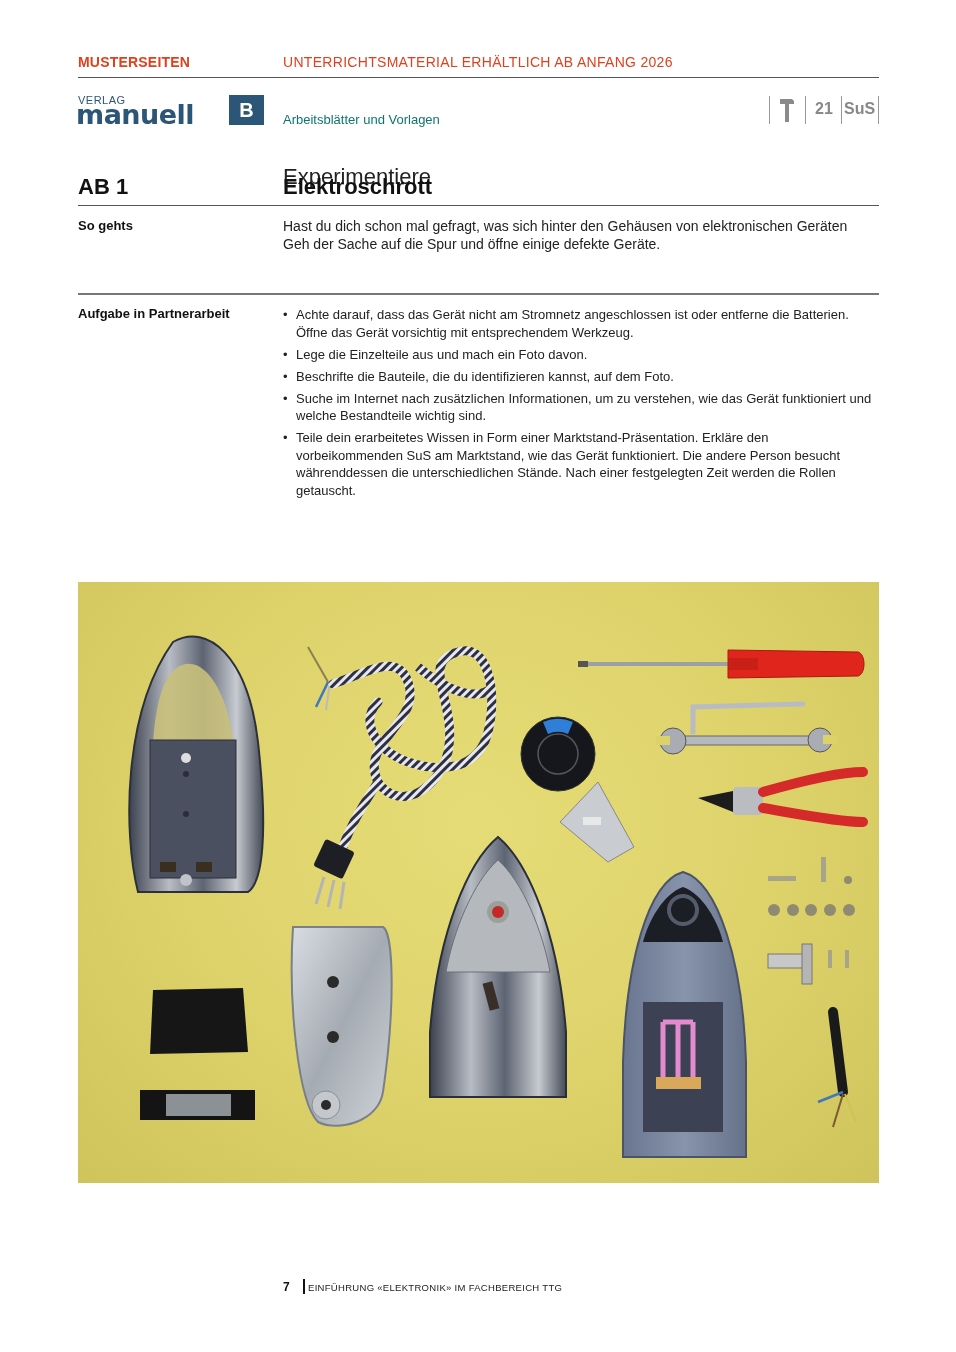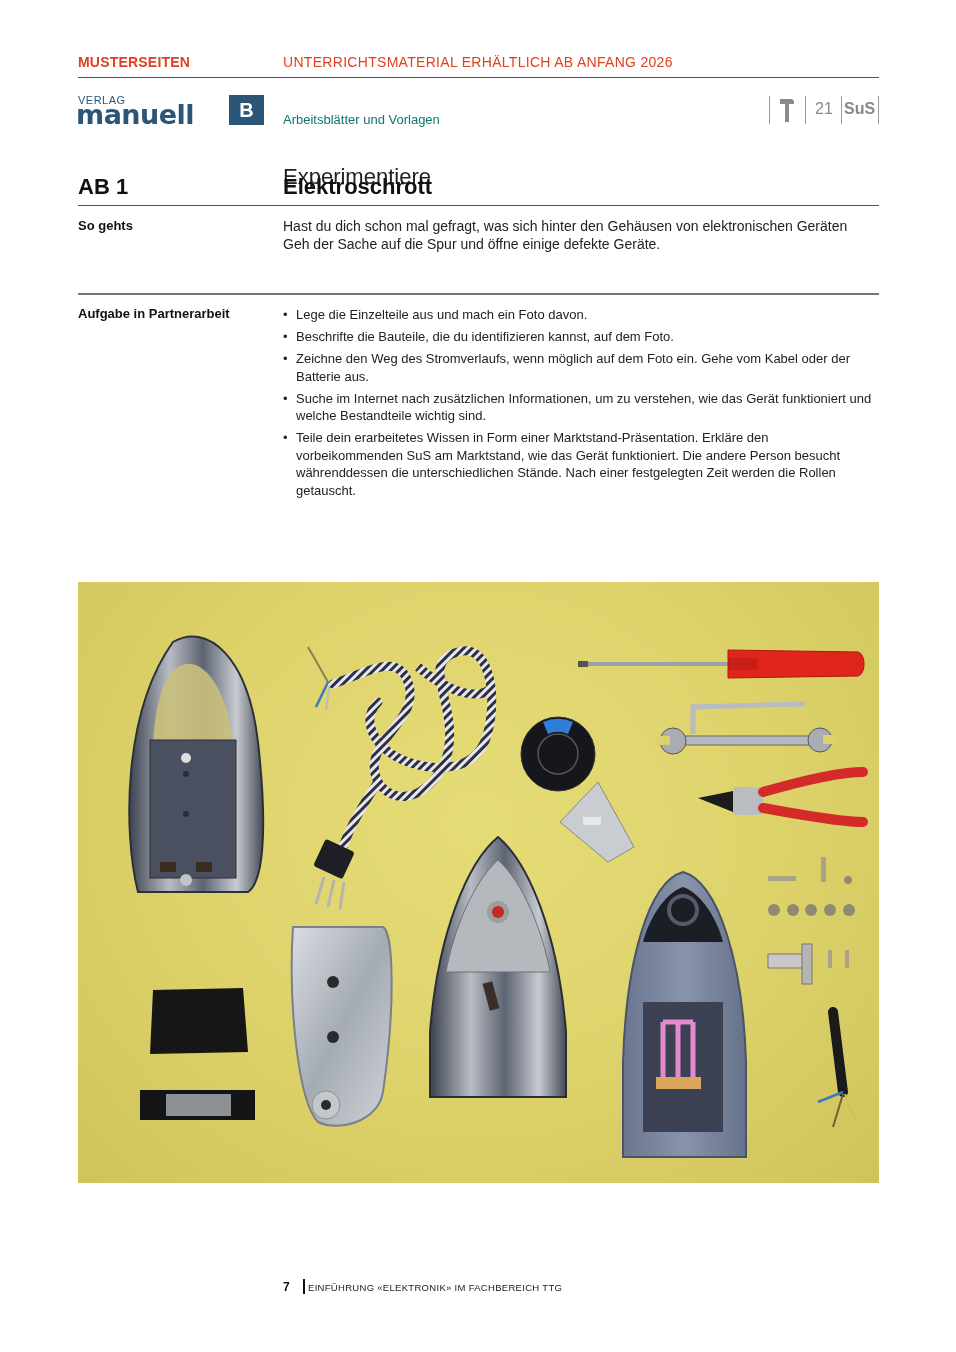--- a/index.html
+++ b/index.html
@@ -16,21 +16,21 @@
 
     
     .logo-verlag { left: 78px; top: 94px; font-size: 11px; color: #2c5677; letter-spacing: 0.5px; }
     .logo-name { left: 76px; top: 99px; font-size: 27px; font-weight: bold; color: #2c5677; letter-spacing: -0.5px; font-family: "DejaVu Sans", sans-serif; }
     .badge-b { left: 229px; top: 95px; width: 35px; height: 30px; background: #2c5677; color: #fff; font-weight: bold; font-size: 20px; display: flex; align-items: center; justify-content: center; }
     .subtitle { left: 283px; top: 112px; font-size: 13px; color: #0f766e; }
 
     
     .hdr-bar { position: absolute; width: 1px; background: #999; }
     .hammer { left: 779px; top: 97px; width: 16px; height: 26px; }
-    .num21 { left: 815px; top: 100px; font-size: 16px; font-weight: normal; color: #888; }
+    .num21 { left: 815px; top: 100px; font-size: 16px; font-weight: bold; color: #888; }
     .sus { left: 844px; top: 100px; font-size: 16px; font-weight: bold; color: #888; }
 
     
     .ab-label { left: 78px; top: 174px; font-size: 22px; font-weight: bold; color: #111; }
     .title-light { left: 283px; top: 164px; font-size: 22px; color: #222; }
     .title-bold { left: 283px; top: 174px; font-size: 22px; font-weight: bold; color: #111; }
 
     
     .sec-label { left: 78px; font-size: 13px; font-weight: bold; color: #111; }
     .para { left: 283px; width: 596px; font-size: 14px; line-height: 18px; color: #222; }
@@ -79,23 +79,23 @@
 
 <div class="abs sec-label" style="top:218px;">So gehts</div>
 <div class="abs para" style="top:217px;">
   <p>Hast du dich schon mal gefragt, was sich hinter den Gehäusen von elektronischen Geräten</p>
   <p>Geh der Sache auf die Spur und öffne einige defekte Geräte.</p>
 </div>
 <div class="rule thick" style="top:293px;"></div>
 
 <div class="abs sec-label" style="top:306px;">Aufgabe in Partnerarbeit</div>
 <ul class="abs tasks">
+  <li>Achte darauf, dass das Gerät nicht am Stromnetz angeschlossen ist oder entferne die Batterien. Öffne das Gerät vorsichtig mit entsprechendem Werkzeug.</li>
   <li>Lege die Einzelteile aus und mach ein Foto davon.</li>
   <li>Beschrifte die Bauteile, die du identifizieren kannst, auf dem Foto.</li>
-  <li>Zeichne den Weg des Stromverlaufs, wenn möglich auf dem Foto ein. Gehe vom Kabel oder der Batterie aus.</li>
   <li>Suche im Internet nach zusätzlichen Informationen, um zu verstehen, wie das Gerät funktioniert und welche Bestandteile wichtig sind.</li>
   <li>Teile dein erarbeitetes Wissen in Form einer Marktstand-Präsentation. Erkläre den vorbeikommenden SuS am Marktstand, wie das Gerät funktioniert. Die andere Person besucht währenddessen die unterschiedlichen Stände. Nach einer festgelegten Zeit werden die Rollen getauscht.</li>
 </ul>
 
 <div class="abs photo">
   <svg width="801" height="601" viewBox="0 0 801 601">
     <defs>
       <linearGradient id="chrome" x1="0" y1="0" x2="1" y2="0">
         <stop offset="0" stop-color="#3c4250"></stop>
         <stop offset="0.3" stop-color="#b8bcc4"></stop>

